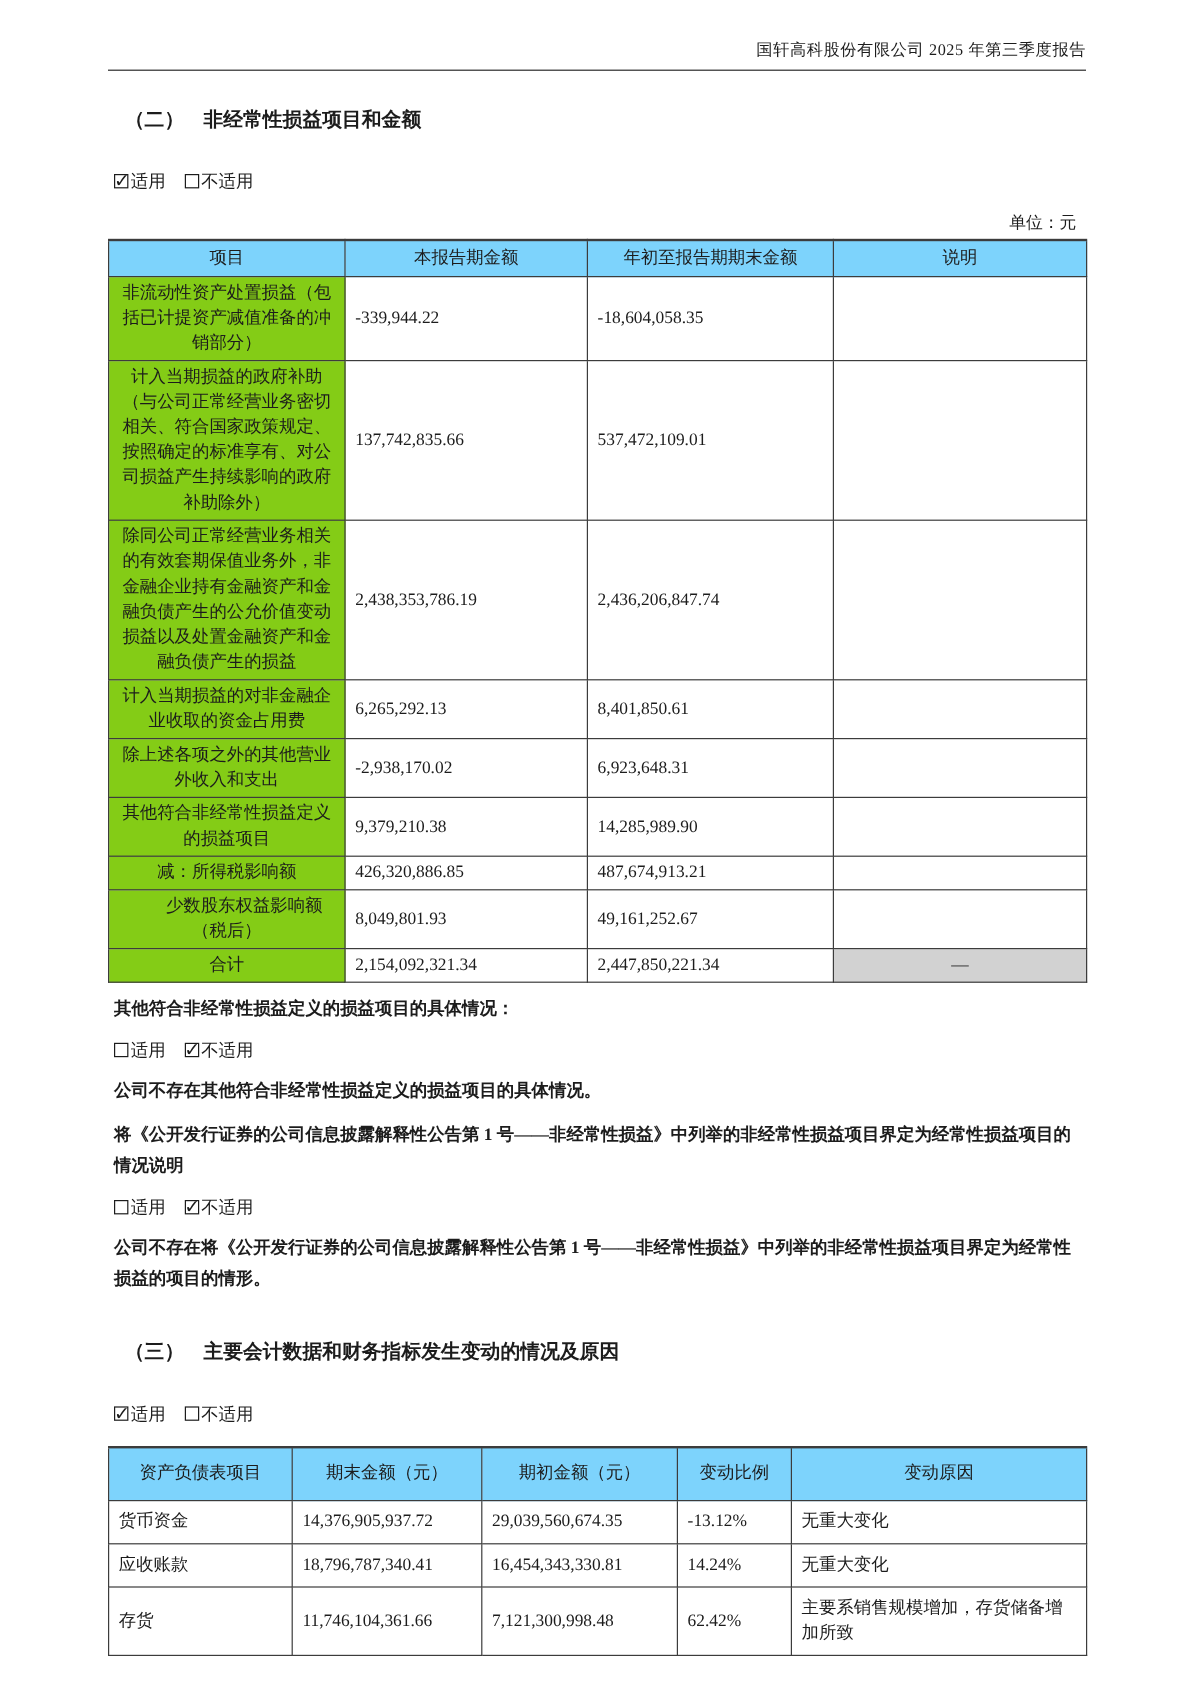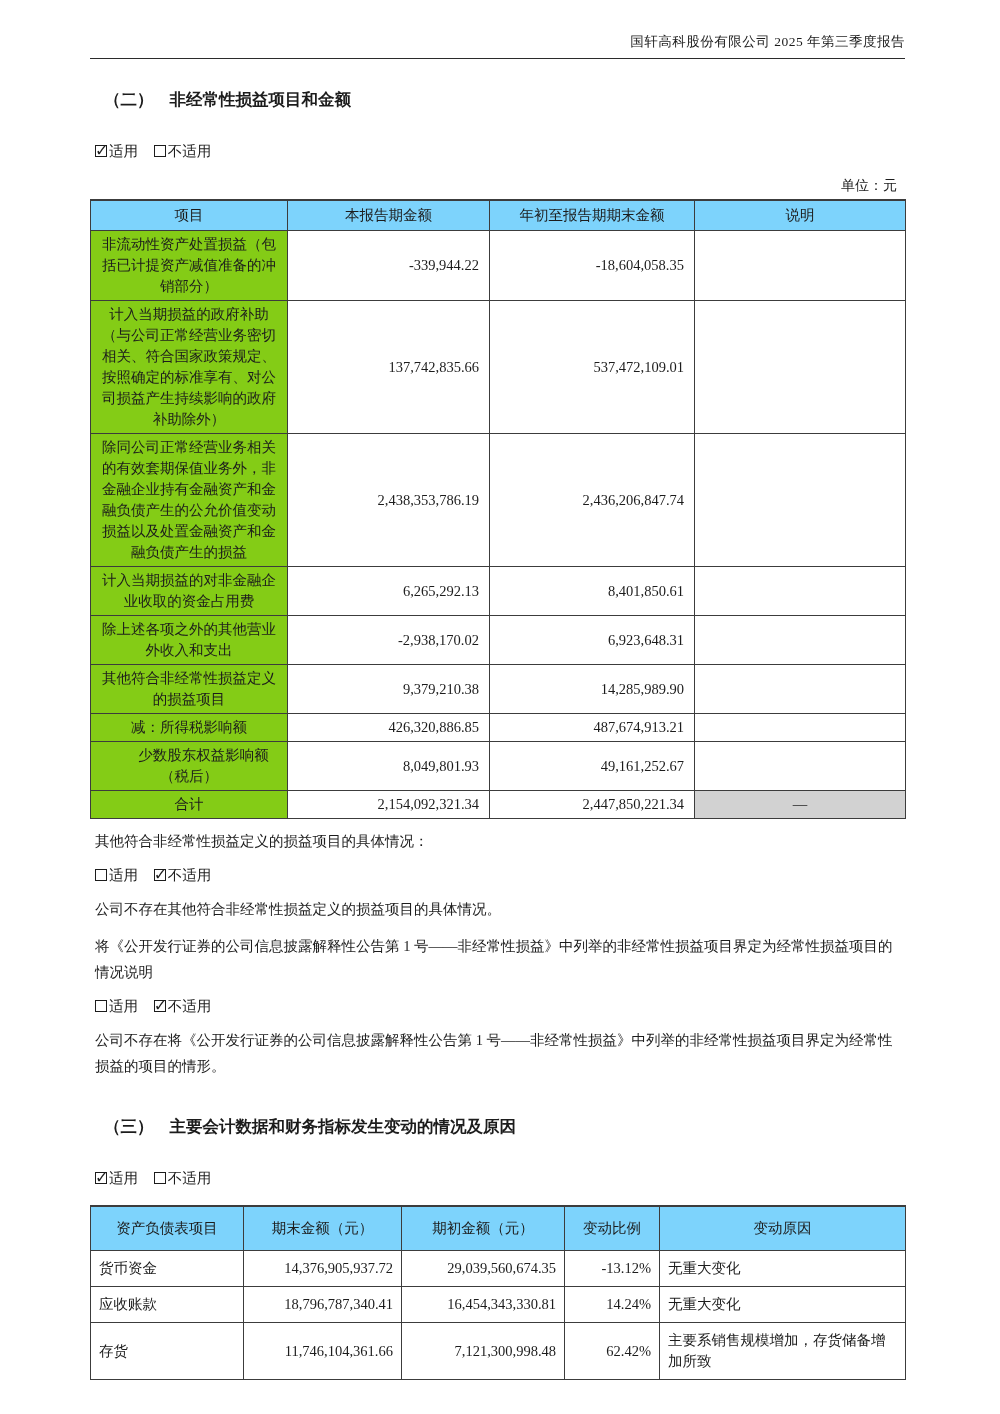--- a/index.html
+++ b/index.html
@@ -81,33 +81,34 @@
     text-align: center;
     padding: 4px 6px;
     line-height: 21px;
   }
   td {
     padding: 3px 8px;
     line-height: 21px;
     vertical-align: middle;
   }
   .c-item { background: #84cc16; text-align: center; margin-top: 30px; }
-  td.c-num { text-align: right; padding-right: 10px; }
+  td.c-num { text-align: left; padding-right: 10px; }
   td.c-note { text-align: center; }
   td.gray { background: #d2d2d2; }
   .indent2 { text-indent: 2em; }
   #table2 th { padding: 11px 6px; }
   #table2 td { padding: 7px 8px; }
   #table2 td.c-plain { background: #ffffff; text-align: left; }
   #table2 td.c-reason { text-align: left; }
   
   .para {
     padding-left: 5px;
     line-height: 26px;
     margin-top: 11px;
+    font-weight: bold;
   }
   .para.first { margin-top: 9px; }
   .s3-heading { margin-top: 37px; }
   .table2-wrap { margin-top: 17px; }
 </style>
 </head>
 <body>
 
 <div class="content">
 

